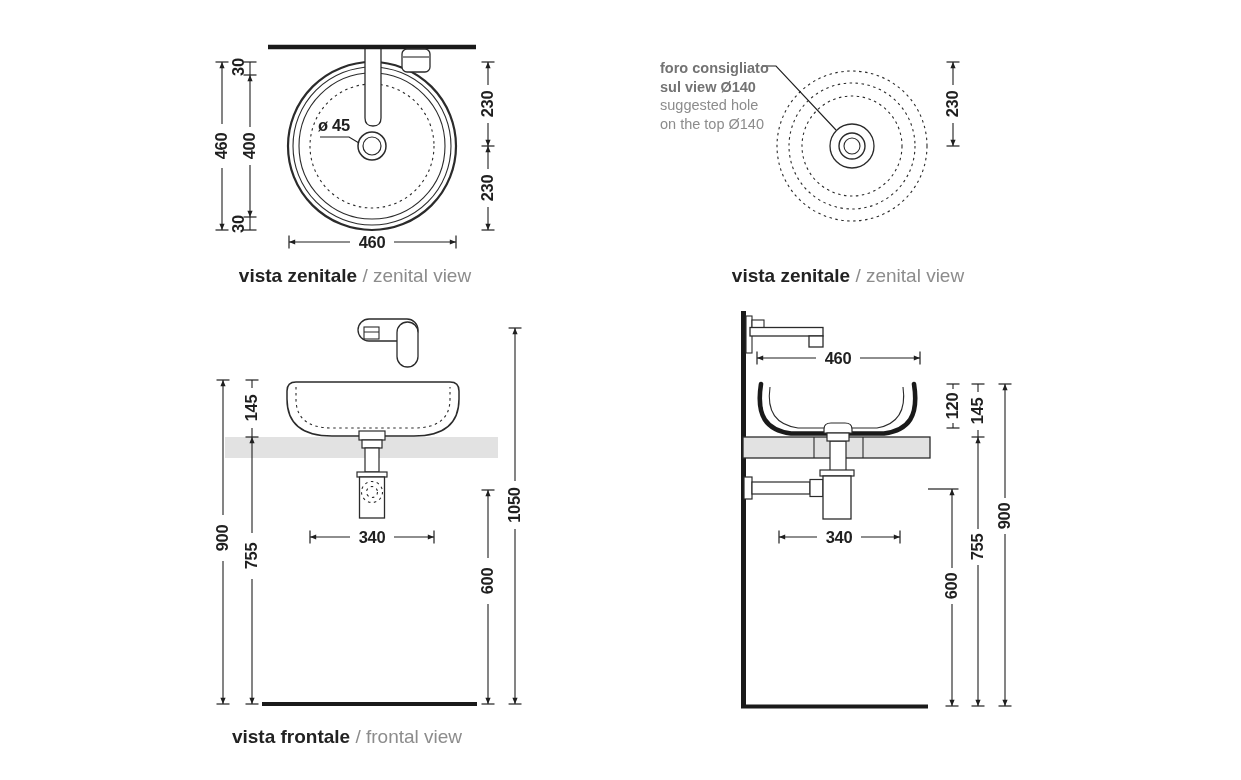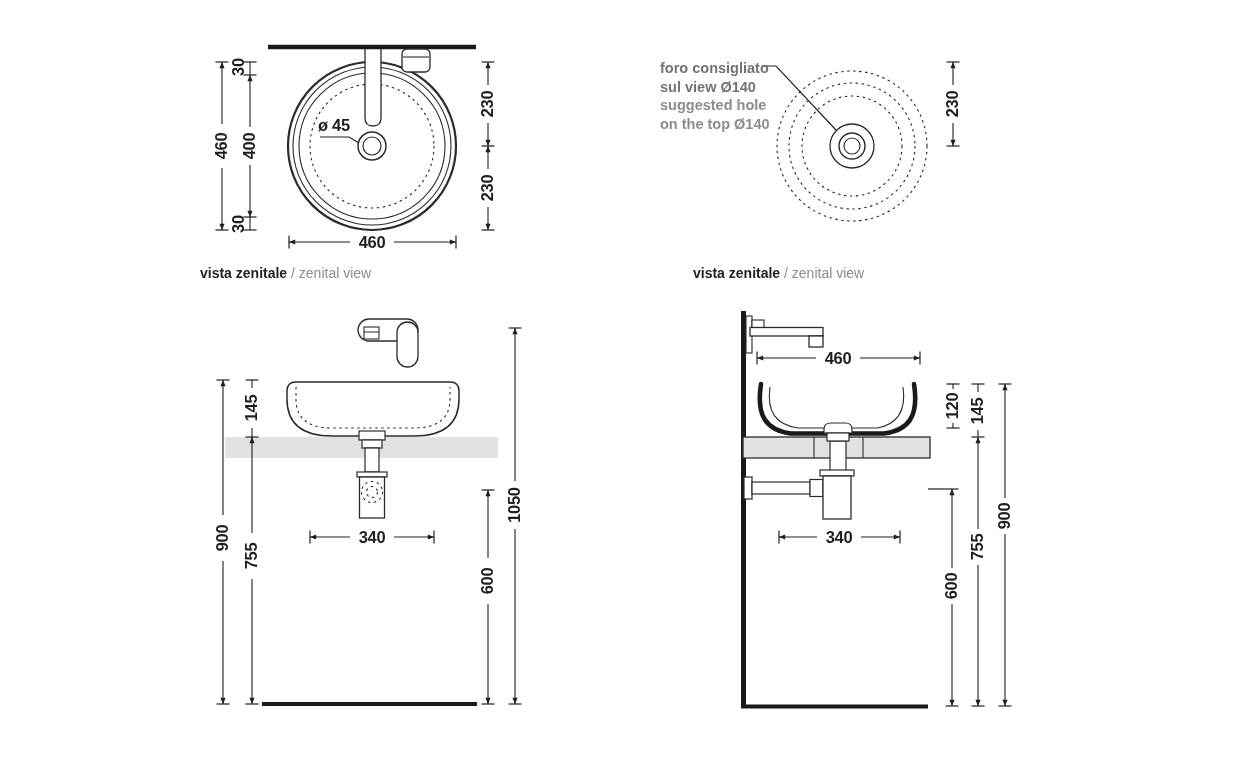--- a/index.html
+++ b/index.html
@@ -6,26 +6,26 @@
   body{font-family:"Liberation Sans",sans-serif;}
   .sheet{position:relative;width:1241px;height:780px;background:#fff;overflow:hidden;}
   svg{position:absolute;left:0;top:0;}
   .geo{fill:none;stroke:#2b2b2b;stroke-width:1.3;}
   .geow{fill:#fff;stroke:#2b2b2b;stroke-width:1.3;}
   .dash{fill:none;stroke:#2b2b2b;stroke-width:1.1;stroke-dasharray:2.5 3.5;}
   .dim{stroke:#1f1f1f;stroke-width:1.1;fill:none;}
   .tick{stroke:#1f1f1f;stroke-width:1.2;}
   .thick{stroke:#1a1a1a;fill:none;}
   .dimtxt{font:700 16.5px "Liberation Sans",sans-serif;fill:#1f1f1f;letter-spacing:-0.3px;}
-  .caption{position:absolute;text-align:left;font-size:14px;white-space:nowrap;}
+  .caption{position:absolute;text-align:center;font-size:19px;white-space:nowrap;}
   .cap-it{font-weight:700;color:#222;}
   .cap-en{font-weight:400;color:#8c8c8c;}
   .note{position:absolute;left:660px;top:59px;width:140px;font-size:14.5px;line-height:18.5px;white-space:nowrap;}
   .note .b{font-weight:700;color:#737373;}
-  .note .g{font-weight:700;color:#8c8c8c;}
+  .note .g{font-weight:400;color:#8c8c8c;}
 </style>
 </head>
 <body>
 
 <div class="sheet">
 <svg width="1241" height="780" viewBox="0 0 1241 780">
   <defs>
     <marker id="aE" markerWidth="9" markerHeight="8" refX="6.8" refY="3" orient="auto" markerUnits="userSpaceOnUse">
           <path d="M0.6,0.4 L6.8,3 L0.6,5.6 Z" fill="#1f1f1f"></path>
         </marker>
@@ -264,13 +264,17 @@
 </div>
 
 <div class="caption" style="left:200px;top:265px;width:310px;">
   <span class="cap-it">vista zenitale</span>
   <span class="cap-en">/ zenital view</span>
 </div>
 <div class="caption" style="left:693px;top:265px;width:310px;">
   <span class="cap-it">vista zenitale</span>
   <span class="cap-en">/ zenital view</span>
 </div>
+<div class="caption" style="left:192px;top:726px;width:310px;">
+  <span class="cap-it">vista frontale</span>
+  <span class="cap-en">/ frontal view</span>
+</div>
 </div>
 
 </body></html>

